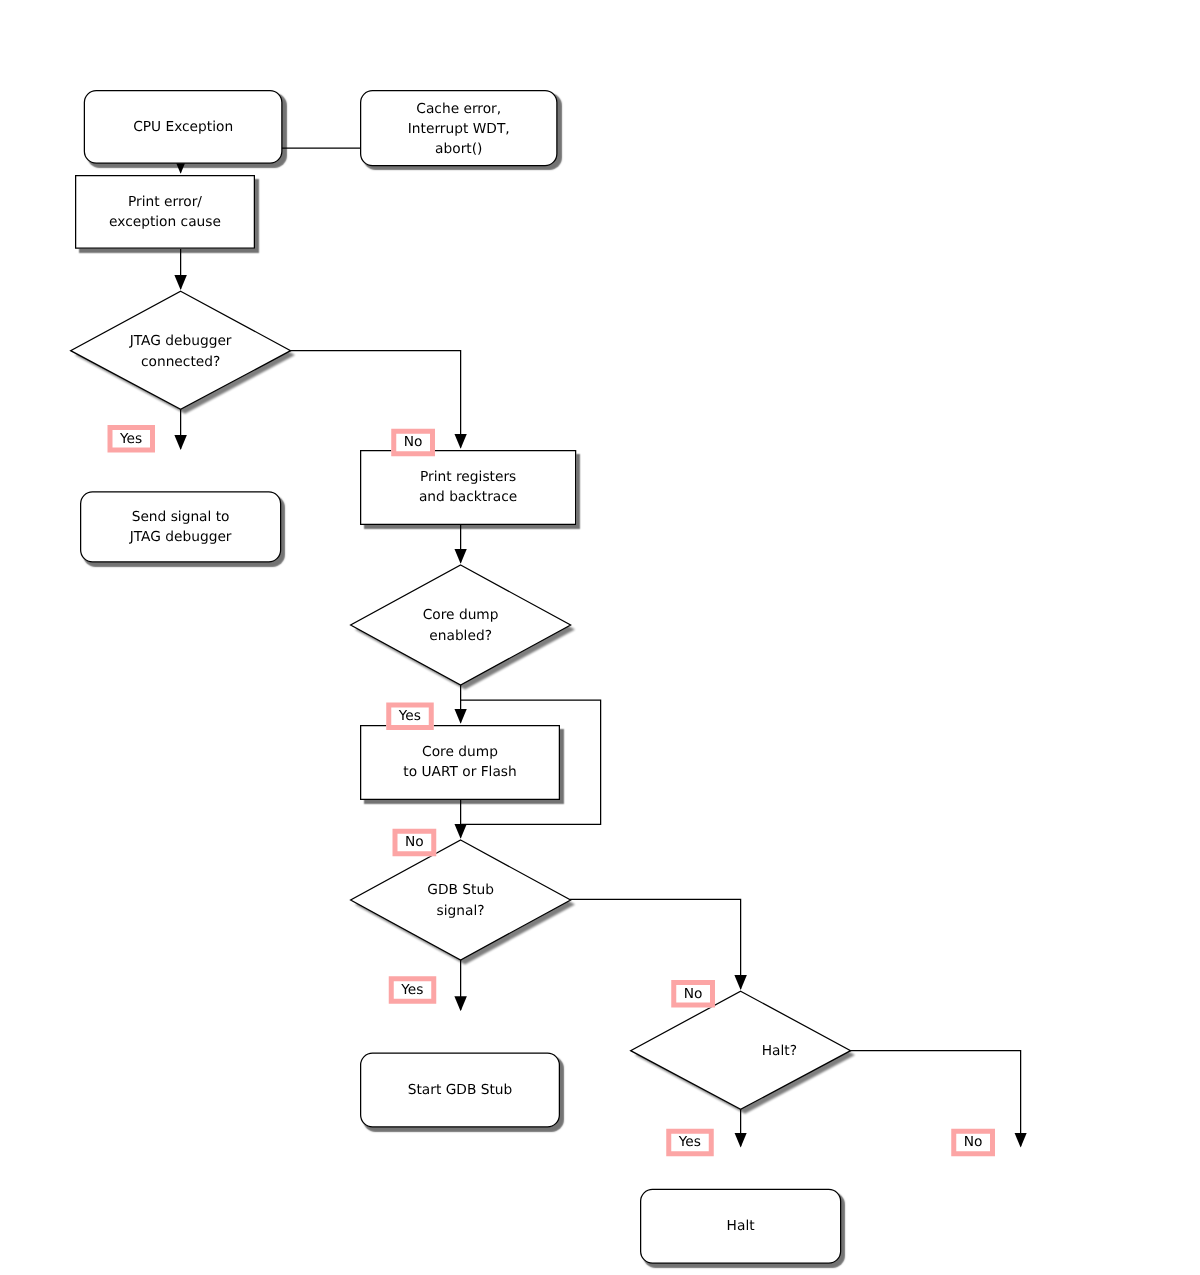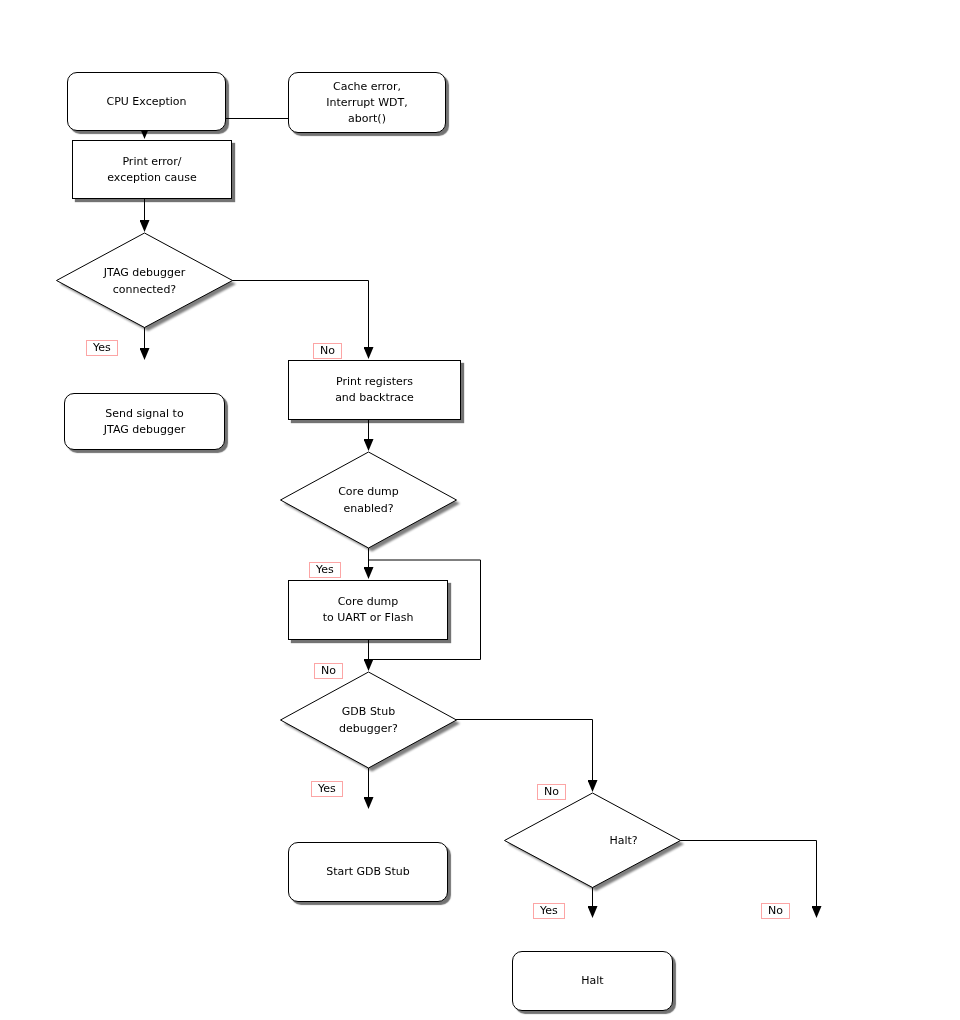--- a/index.html
+++ b/index.html
@@ -14,21 +14,21 @@
     font-size:11px;line-height:16px;white-space:pre-line;
     box-shadow:3px 3px 1px rgba(0,0,0,0.55);
     z-index:2;
   }
   .rounded{border-radius:10px;margin-top:32px;}
   .dtext{
     position:absolute;display:flex;align-items:center;justify-content:center;
     text-align:center;font-size:11px;line-height:17px;white-space:pre-line;z-index:3;
   }
   .elabel{
-    position:absolute;box-sizing:border-box;border:1px solid #fca5a5;background:#fff;
+    position:absolute;box-sizing:border-box;border:4px solid #fca5a5;background:#fff;
     font-size:11px;line-height:14px;padding:0 6px;z-index:4;text-align:center;
   }
   svg{display:block;}
   .edge{stroke:#000;stroke-width:1;fill:none;}
   .shape{fill:#fff;stroke:#000;stroke-width:1;}
   .dshadow{fill:#000;opacity:0.5;}
 </style>
 </head>
 <body>
 
@@ -74,21 +74,21 @@
       <polygon class="shape" points="592.5,793 680.5,840.5 592.5,887.5 504.5,840.5"></polygon>
     </g>
   </svg>
 
   <div class="node rounded" style="left:67px;top:40px;width:159px;height:59px">CPU Exception</div>
 
   <div class="node rounded" style="left:288px;top:40px;width:158px;height:61px">Cache error,
 Interrupt WDT,
 abort()</div>
 
-  <div class="node" style="left:72px;top:140px;width:160px;height:59px">Print error/
+  <div class="node" style="left:60px;top:140px;width:144px;height:59px">Print error/
 exception cause</div>
 
   <div class="node rounded" style="left:64px;top:361px;width:161px;height:57px">Send signal to
 JTAG debugger</div>
 
   <div class="node" style="left:288px;top:360px;width:173px;height:60px">Print registers
 and backtrace</div>
 
   <div class="node" style="left:288px;top:580px;width:160px;height:60px">Core dump
 to UART or Flash</div>
@@ -98,21 +98,21 @@
   <div class="node rounded" style="left:288px;top:810px;width:160px;height:60px">Start GDB Stub</div>
 
 
   <div class="dtext" style="left:64px;top:252px;width:161px;height:57px">JTAG debugger
 connected?</div>
 
   <div class="dtext" style="left:288px;top:472px;width:161px;height:56px">Core dump
 enabled?</div>
 
   <div class="dtext" style="left:288px;top:692px;width:161px;height:56px">GDB Stub
-debugger?</div>
+signal?</div>
 
   <div class="dtext" style="left:543px;top:812px;width:161px;height:56px">Halt?</div>
 
   <div class="elabel" style="left:86px;top:340px">Yes</div>
   <div class="elabel" style="left:313px;top:343px">No</div>
 
   <div class="elabel" style="left:309px;top:562px">Yes</div>
   <div class="elabel" style="left:314px;top:663px">No</div>
 
   <div class="elabel" style="left:311px;top:781px">Yes</div>

